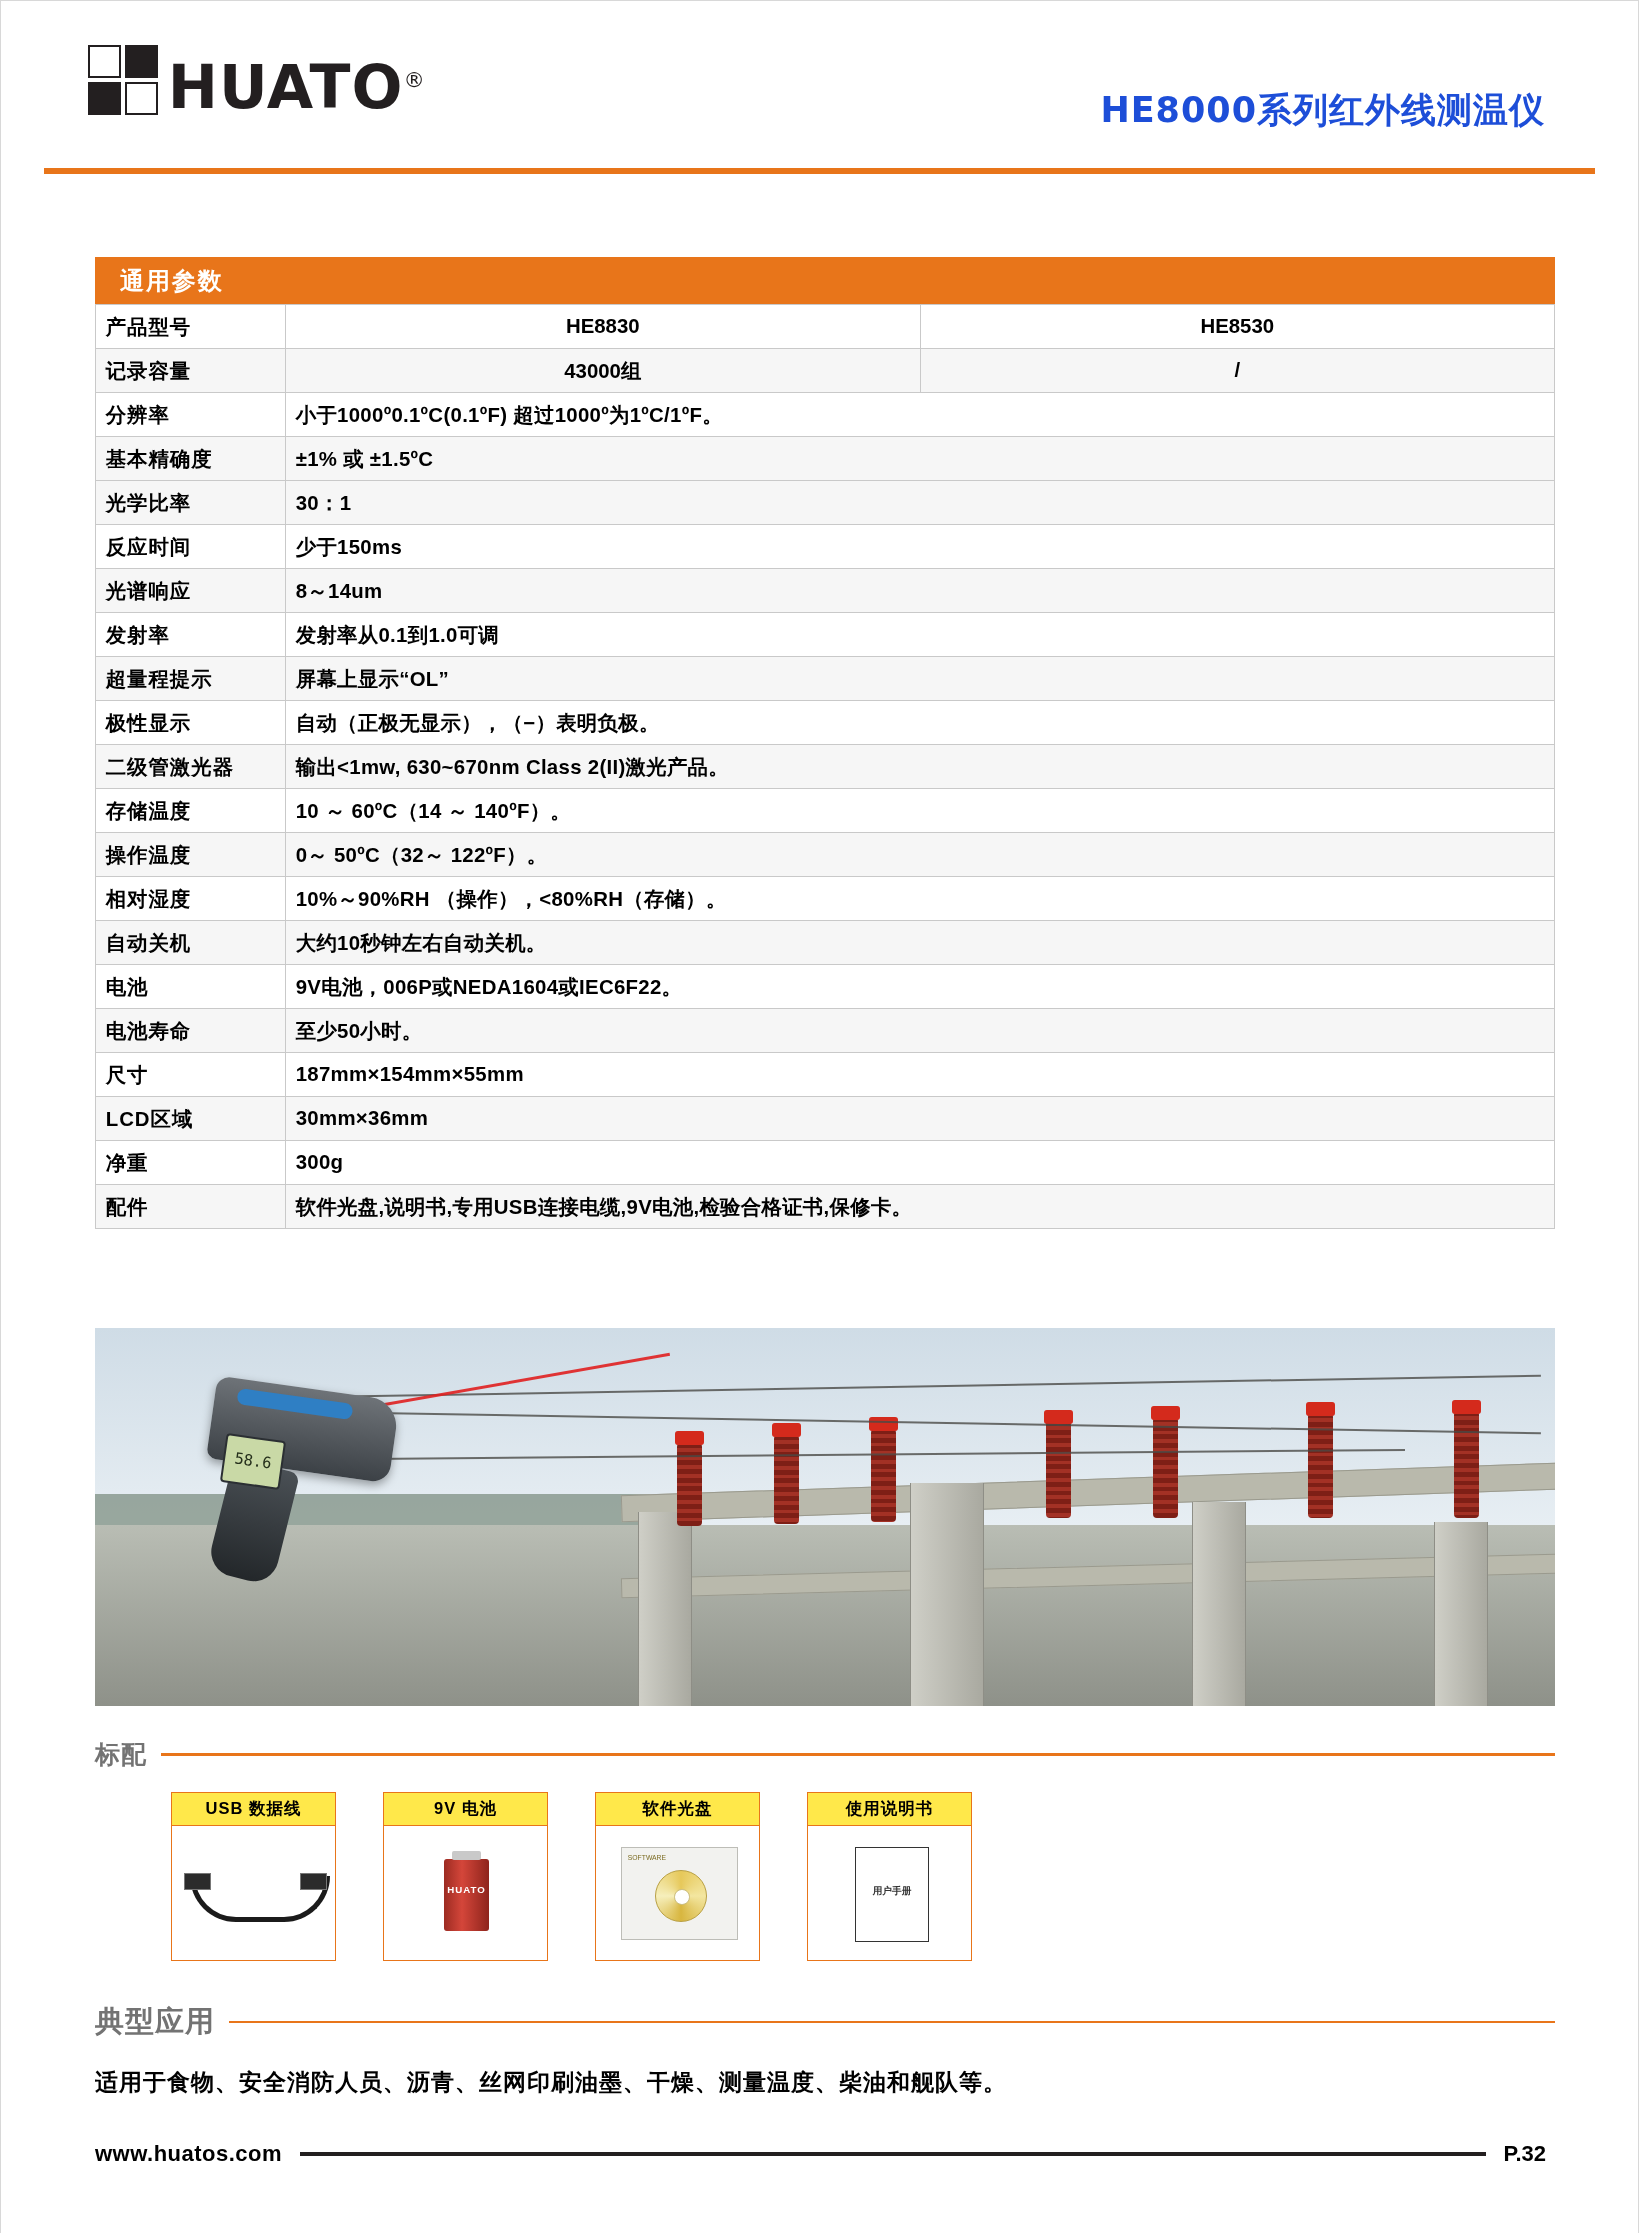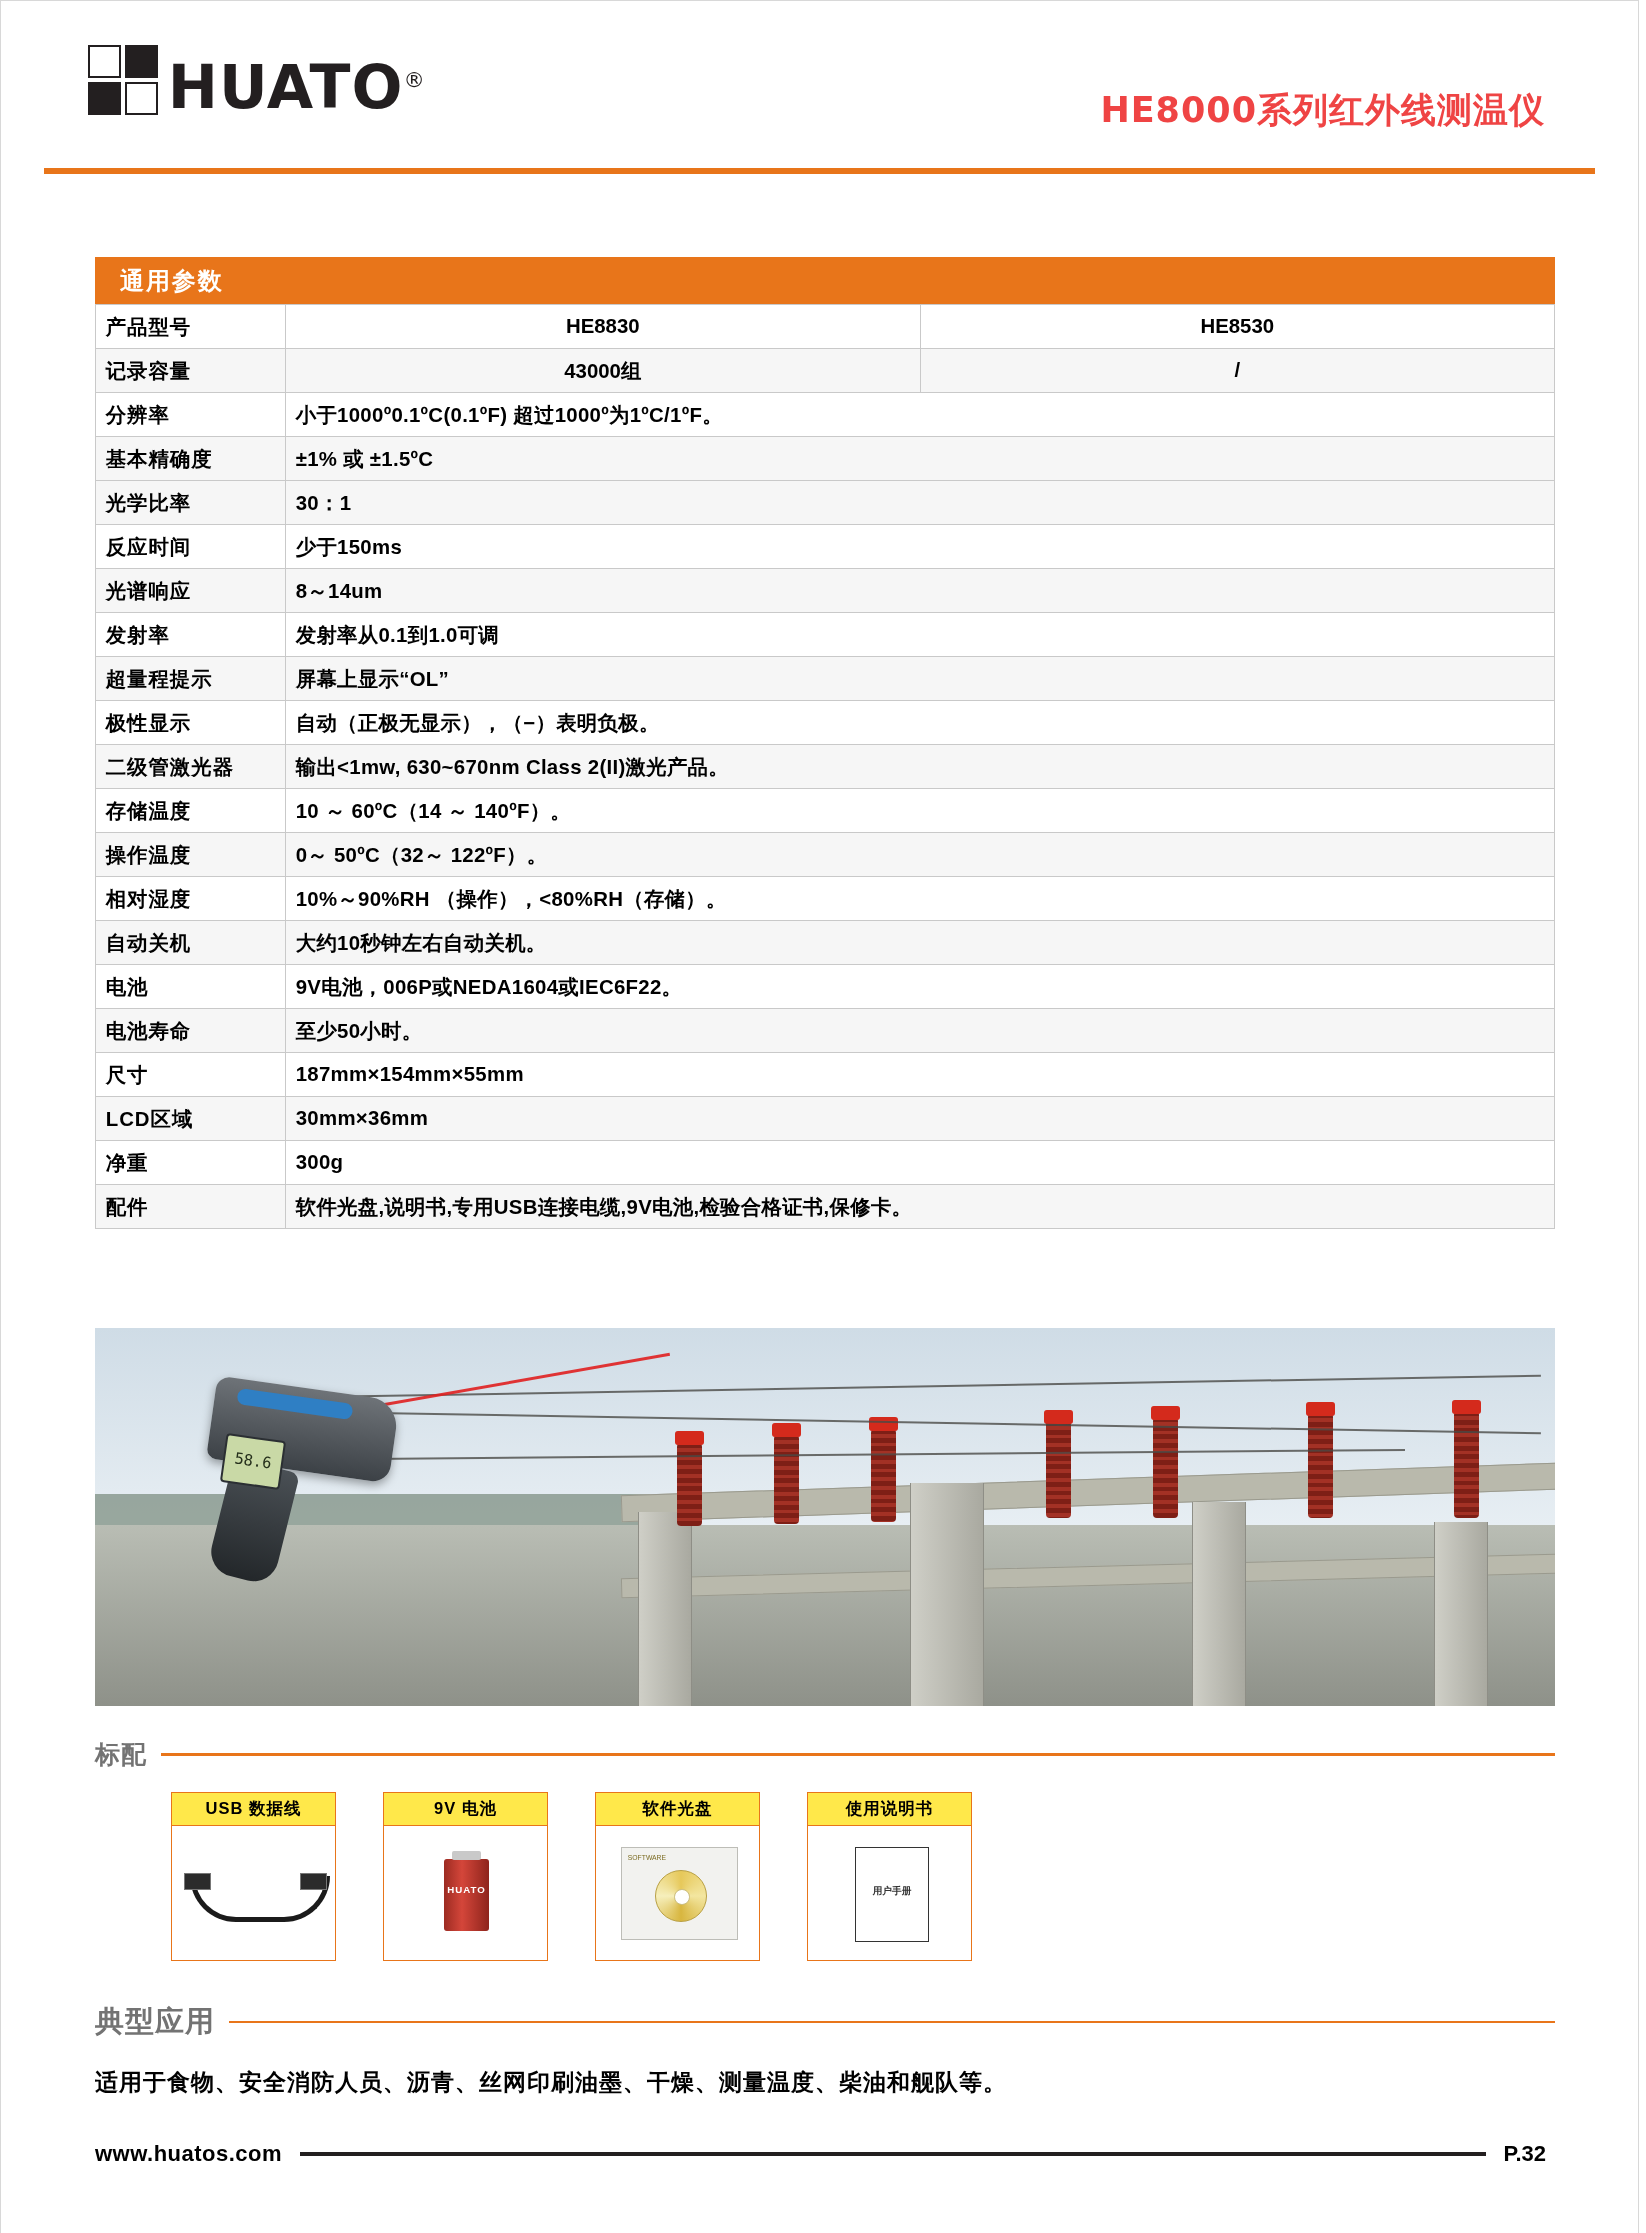--- a/index.html
+++ b/index.html
@@ -69,21 +69,21 @@
     vertical-align: super;
     font-weight: normal;
   }
   .header-title {
     position: absolute;
     right: 93px;
     top: 109px;
     font-size: 35px;
     font-weight: bold;
     letter-spacing: 1px;
-    color: #ef4444;
+    color: #1d4ed8;
     transform: translateY(-50%);
     font-family: "DejaVu Sans", "Liberation Sans", sans-serif;
   }
   .header-rule {
     position: absolute;
     left: 43px;
     right: 43px;
     top: 167px;
     height: 5.8px;
     background: #e8751a;

